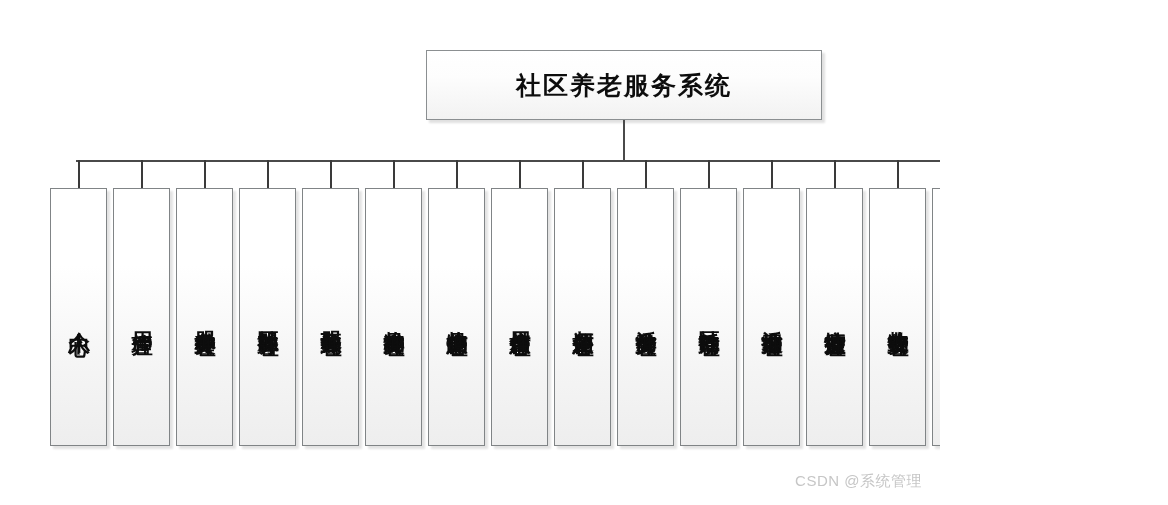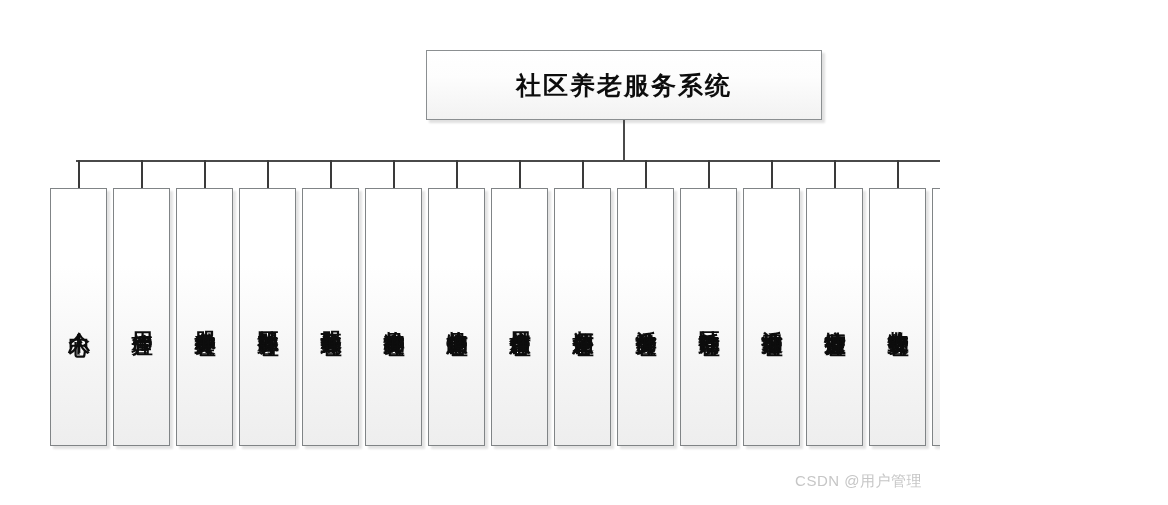--- a/index.html
+++ b/index.html
@@ -177,15 +177,15 @@
         <span class="leaf-label">资讯中心管理</span>
       </div>
       <div class="leaf-box" style="left: 995px; width: 57px;">
         <span class="leaf-label">系统管理</span>
       </div>
       <div class="leaf-box" style="left: 1058px; width: 57px;">
         <span class="leaf-label">意见中心管理</span>
       </div>
     </div>
 
-  <div class="watermark">CSDN @用户管理</div>
+  <div class="watermark">CSDN @系统管理</div>
 
 </div>
 
 </body></html>

